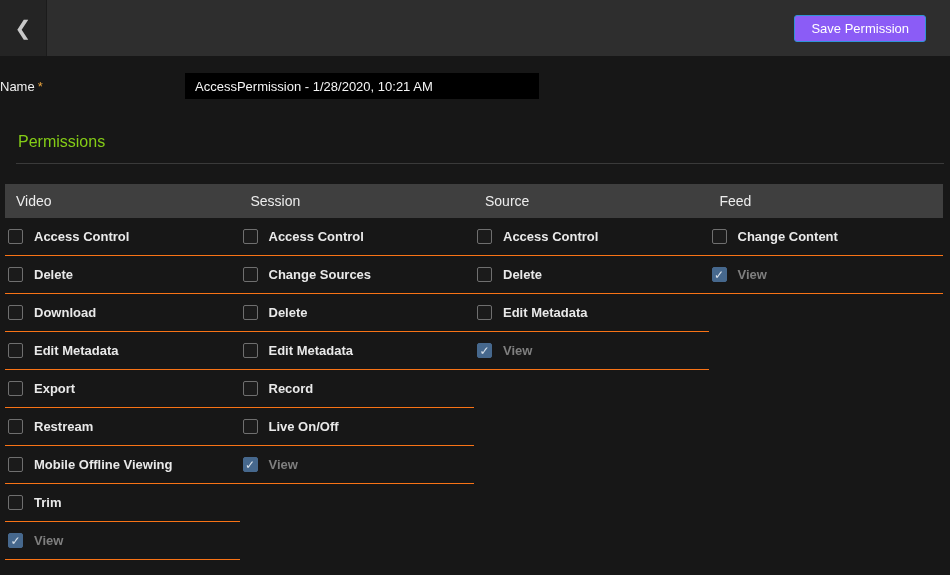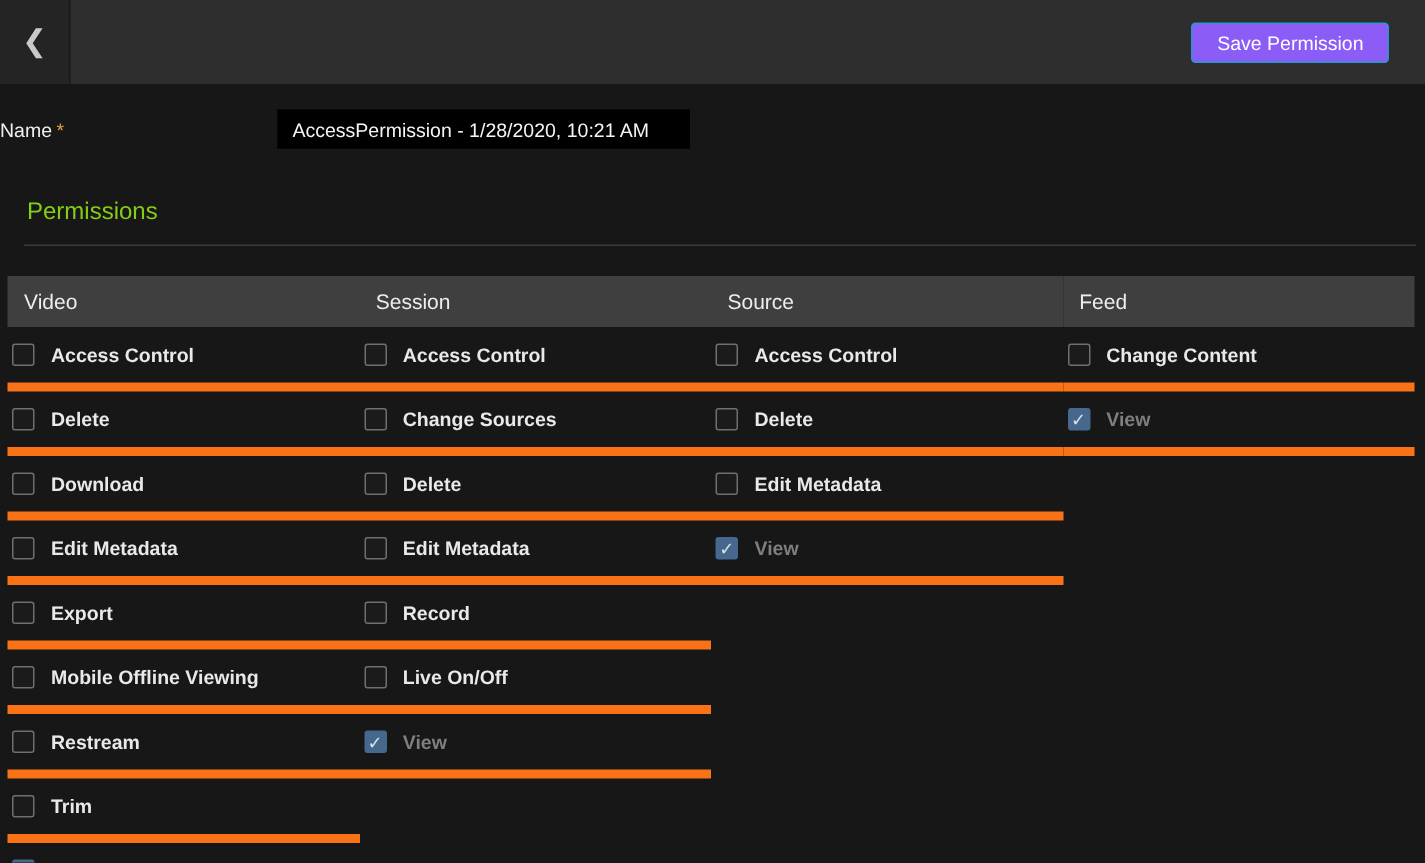--- a/index.html
+++ b/index.html
@@ -60,21 +60,21 @@
     text-align: left;
     font-size: 13px;
     color: #f0f0f0;
   }
   .req {
     color: #e8a33d;
     margin-left: 3px;
   }
   .name-input {
     margin-left: 25px;
-    width: 275px;
+    width: 354px;
     height: 26px;
     background: #000000;
     border: 1px solid #000000;
     color: #f5f5f5;
     font-size: 13px;
     font-family: "Liberation Sans", sans-serif;
     padding: 0 9px;
     outline: none;
   }
 
@@ -104,21 +104,21 @@
     padding: 8px 11px;
     height: 34px;
     display: flex;
     align-items: center;
   }
   .perm-item {
     display: flex;
     align-items: center;
     gap: 11px;
     padding: 11px 3px;
-    border-bottom: 6px solid #f97316;
+    border-bottom: 1px solid #f97316;
     cursor: default;
     text-align: right;
   }
   .perm-label {
     font-size: 13px;
     font-weight: bold;
     color: #e9e9e9;
   }
   .perm-item.checked .perm-label { color: #7f7f7f; }
 
@@ -189,26 +189,26 @@
     <span class="perm-label">Edit Metadata</span>
   </div>
 
   <div class="perm-item">
     <span class="cbox"></span>
     <span class="perm-label">Export</span>
   </div>
 
   <div class="perm-item">
     <span class="cbox"></span>
+    <span class="perm-label">Restream</span>
+  </div>
+
+  <div class="perm-item">
+    <span class="cbox"></span>
     <span class="perm-label">Mobile Offline Viewing</span>
-  </div>
-
-  <div class="perm-item">
-    <span class="cbox"></span>
-    <span class="perm-label">Restream</span>
   </div>
 
   <div class="perm-item">
     <span class="cbox"></span>
     <span class="perm-label">Trim</span>
   </div>
 
   <div class="perm-item checked">
     <span class="cbox on">✓</span>
     <span class="perm-label">View</span>

